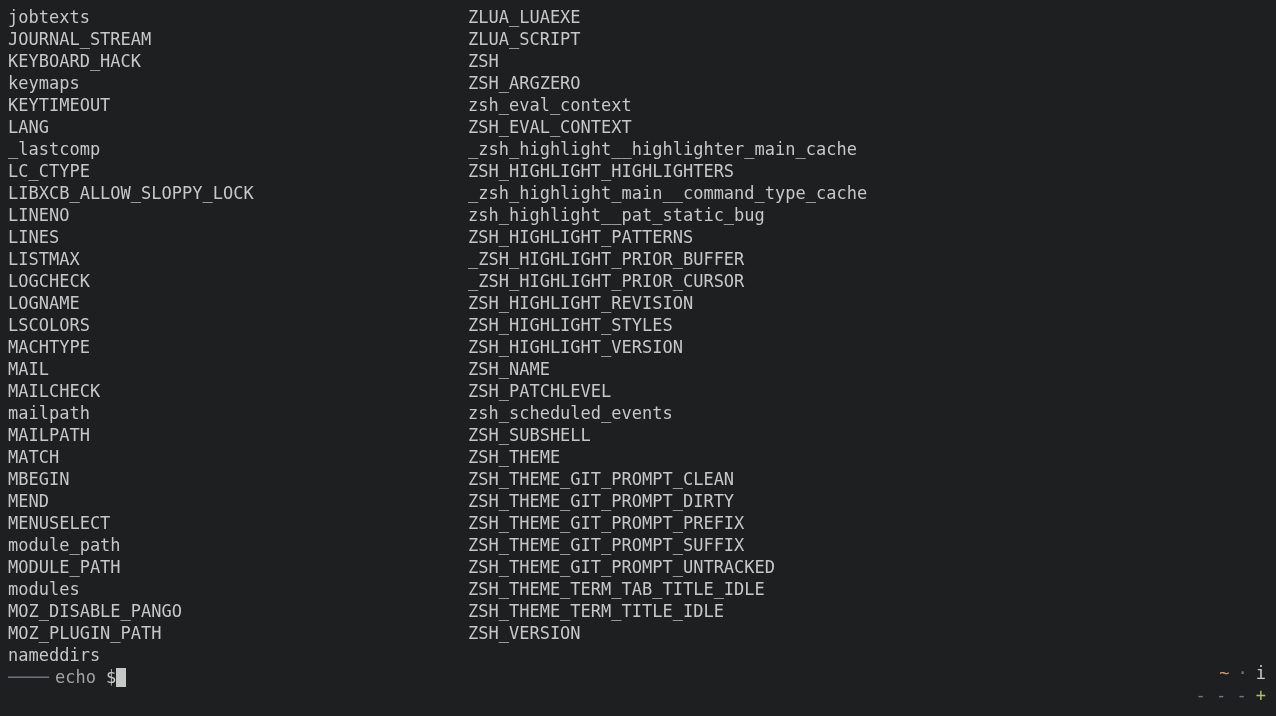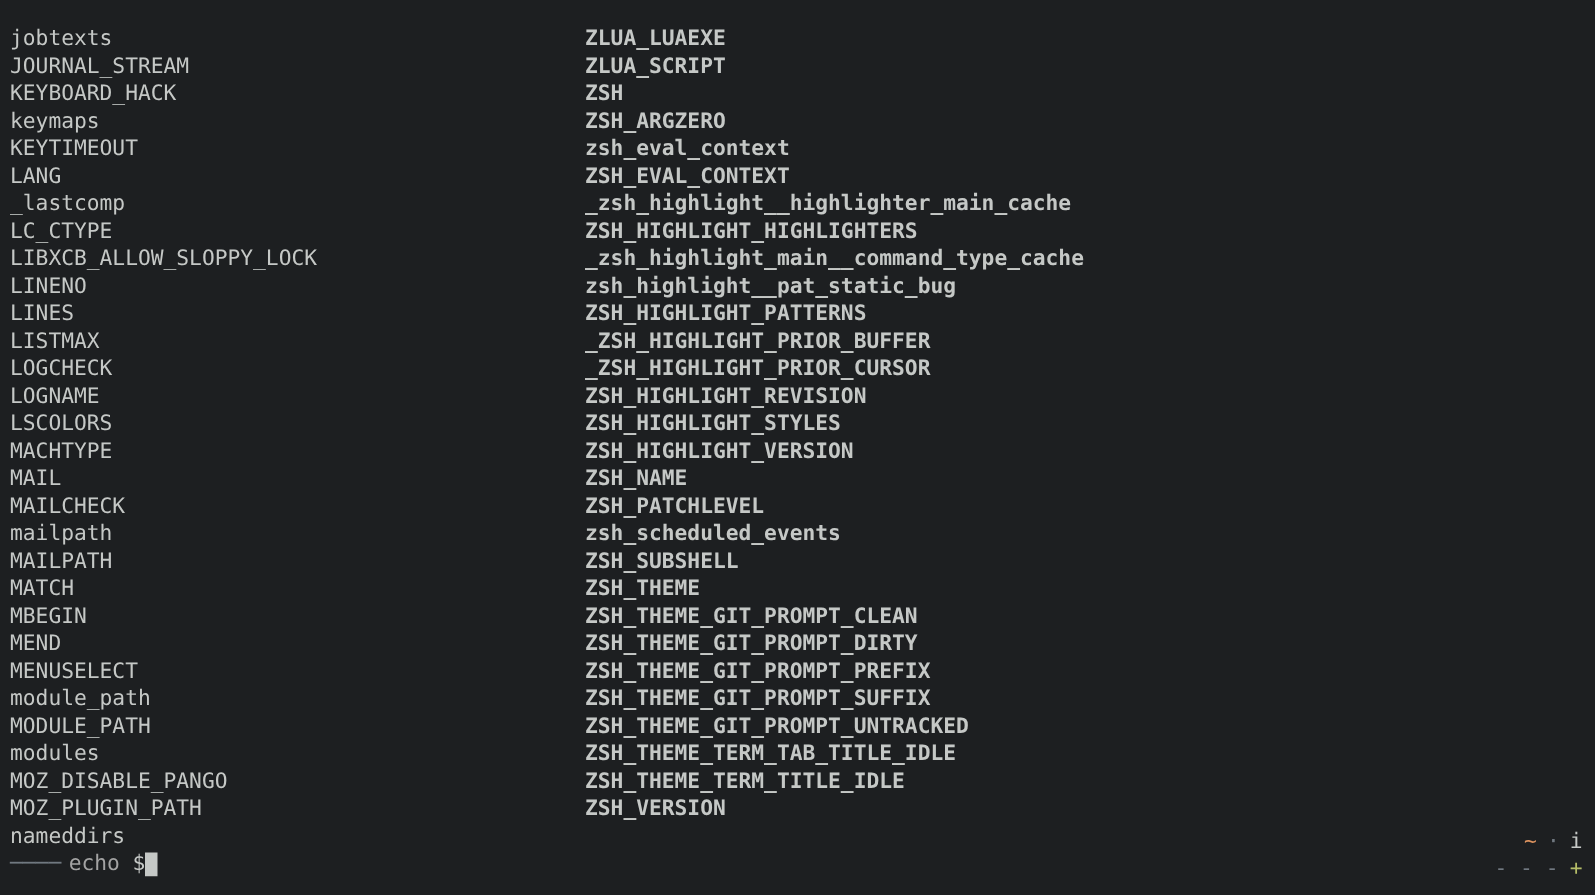--- a/index.html
+++ b/index.html
@@ -12,31 +12,31 @@
     font-family: "DejaVu Sans Mono", "Liberation Mono", "Menlo", "Consolas", monospace;
     font-size: 17px;
     line-height: 22px;
     overflow: hidden;
   }
   .terminal {
     position: relative;
     width: 1276px;
     height: 716px;
     box-sizing: border-box;
-    padding: 20px 8px 0 8px;
+    padding: 6px 8px 0 8px;
   }
   .columns {
     display: flex;
     flex-direction: row;
   }
   .col {
     white-space: pre;
   }
   .col.left { width: 460px; }
-  .col.right { flex: 1; font-weight: bold; }
+  .col.right { flex: 1; }
   .var-line {
     color: #c5c8c6;
     height: 22px;
   }
   .prompt-row {
     display: flex;
     align-items: center;
     height: 22px;
     position: relative;
   }

